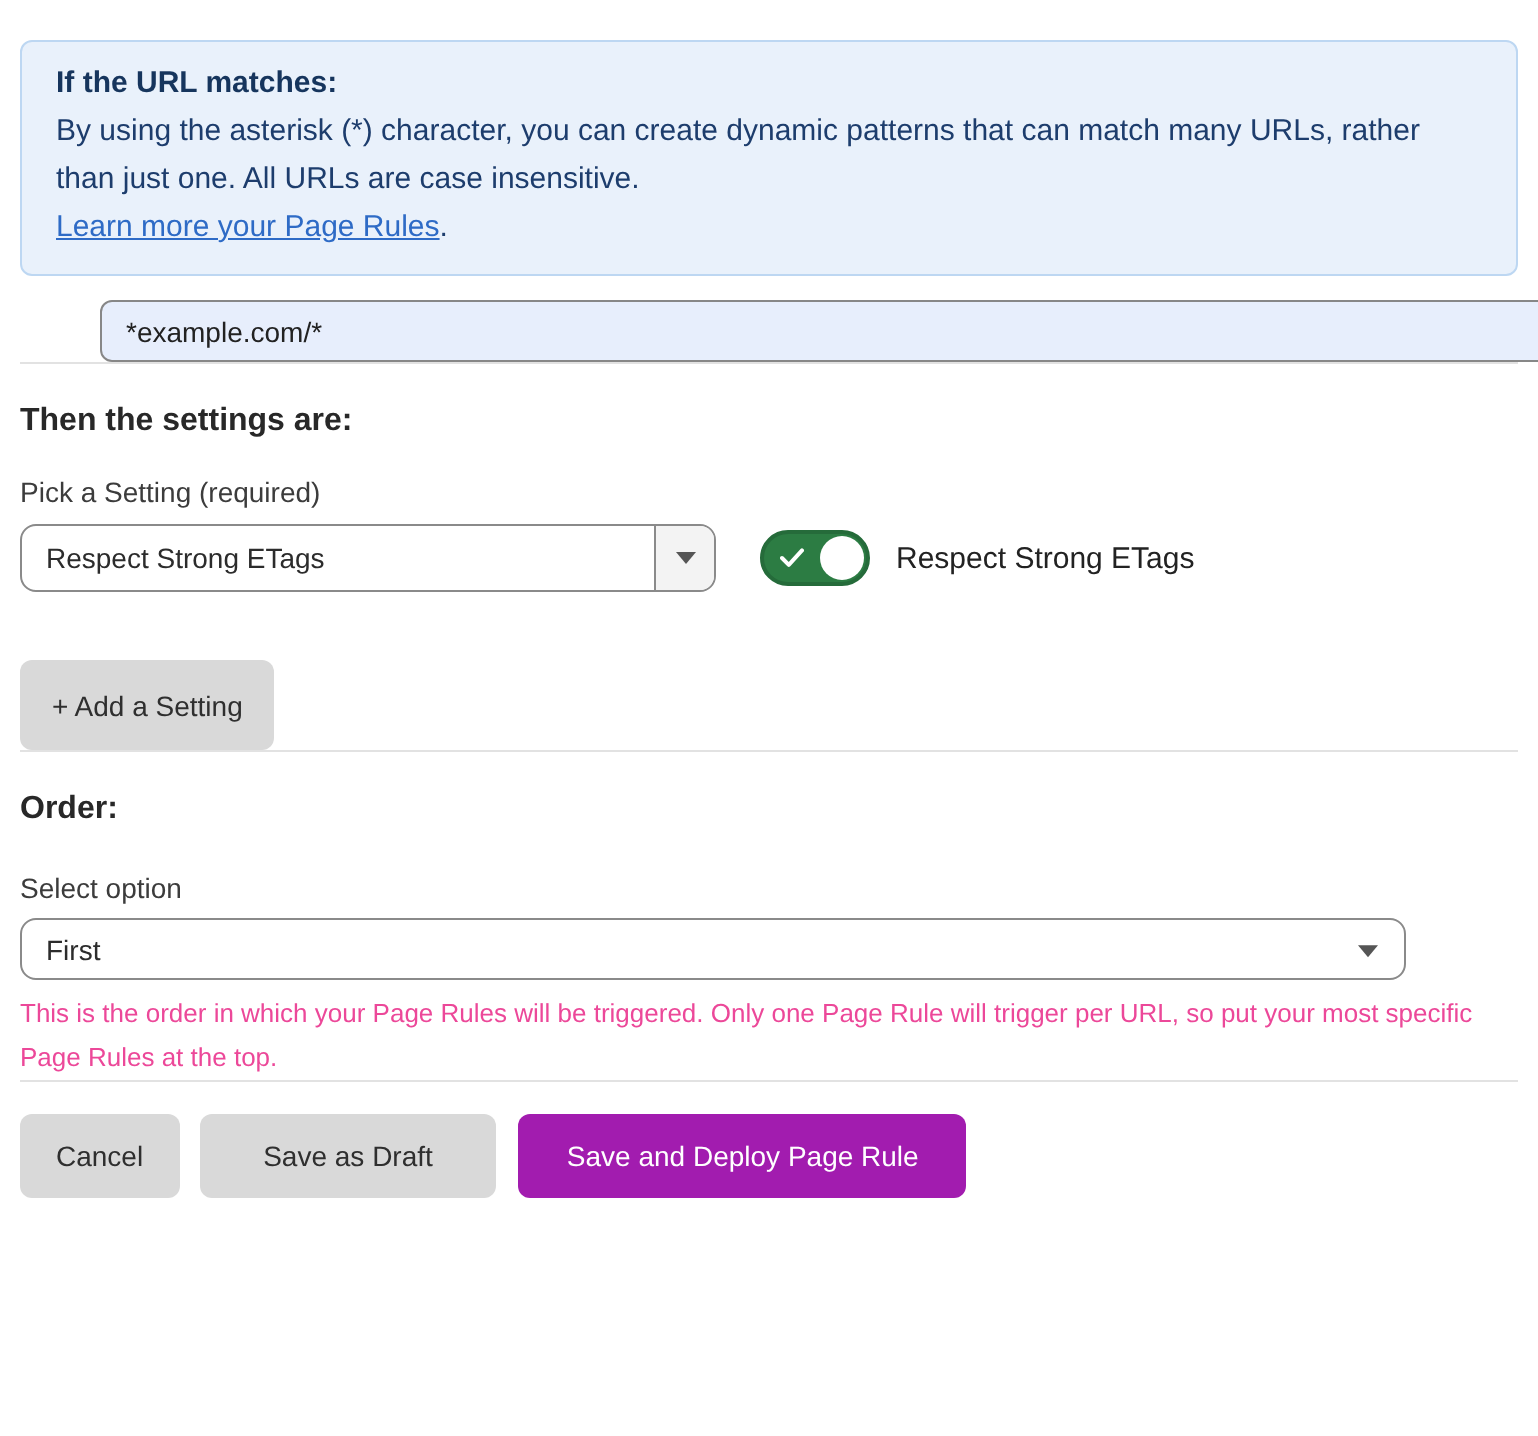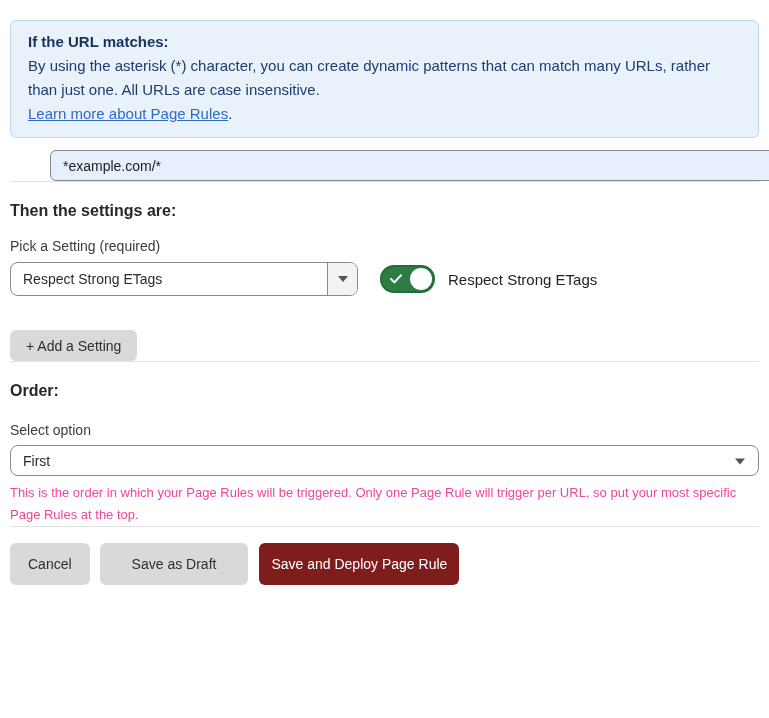--- a/index.html
+++ b/index.html
@@ -145,38 +145,38 @@
     border-radius: 50%;
   }
   .toggle-label {
     margin-left: 13px;
     font-size: 15px;
     color: #222222;
   }
 
   .add-setting-btn {
     margin-top: 34px;
-    height: 31px;
+    height: 45px;
     padding: 0 16px;
     background: #d9d9d9;
     border: none;
     border-radius: 6px;
     font-size: 14px;
     color: #2f2f2f;
     font-family: "Liberation Sans", "DejaVu Sans", sans-serif;
     cursor: pointer;
   }
 
   .order-heading { margin-top: 20px; }
   .order-label { margin-top: 22px; }
 
   .order-select {
     margin-top: 7px;
     position: relative;
-    width: 749px;
+    width: 693px;
     height: 31px;
     background: #ffffff;
     border: 1px solid #8a8a8a;
     border-radius: 8px;
     display: flex;
     align-items: center;
     padding-left: 12px;
     font-size: 14px;
     color: #2c2c2c;
     cursor: pointer;
@@ -210,35 +210,35 @@
     cursor: pointer;
   }
   .btn-gray {
     background: #d9d9d9;
     color: #2f2f2f;
   }
   .cancel-btn { padding: 0 18px; }
   .draft-btn { margin-left: 10px; padding: 0 32px; }
   .deploy-btn {
     margin-left: 11px;
-    padding: 0 12px;
-    background: #7f1d1d;
+    padding: 0 24px;
+    background: #a21caf;
     color: #ffffff;
   }
 </style>
 </head>
 <body>
 
 <div class="page">
 
 
   <div class="info-box">
     <div class="info-heading">If the URL matches:</div>
     <div><span>By using the asterisk (*) character, you can create dynamic patterns that can match many URLs, rather than just one. All URLs are case insensitive.</span><br>
-      <a class="info-link">Learn more about Page Rules</a><span class="info-link-suffix">.</span>
+      <a class="info-link">Learn more your Page Rules</a><span class="info-link-suffix">.</span>
     </div>
   </div>
 
   <input class="url-input" type="text" value="*example.com/*" style="">
 
   <hr class="divider divider-1">
 
   <h2 class="section-heading settings-heading">Then the settings are:</h2>
 
   <label class="field-label pick-label">Pick a Setting (required)</label>

